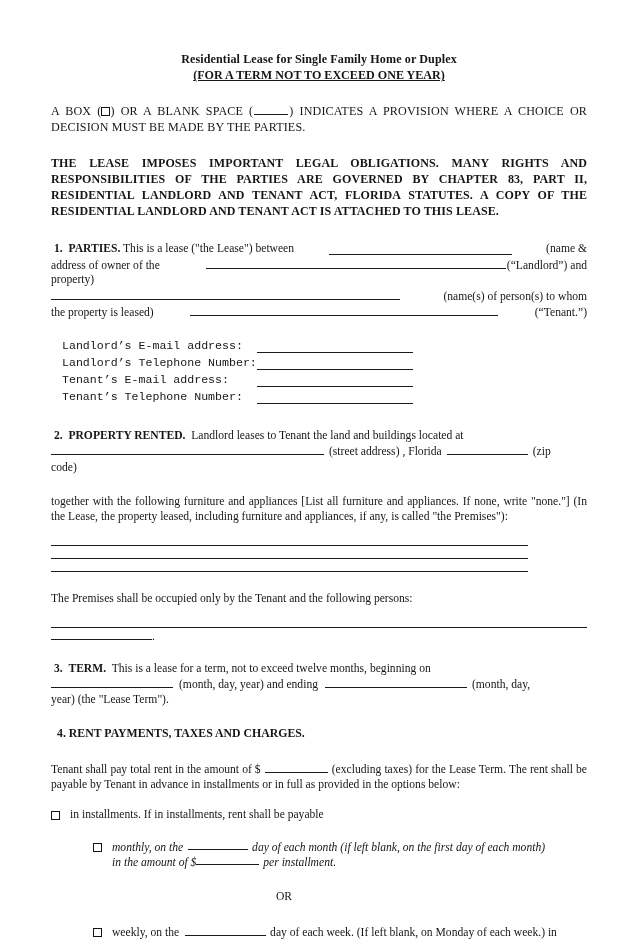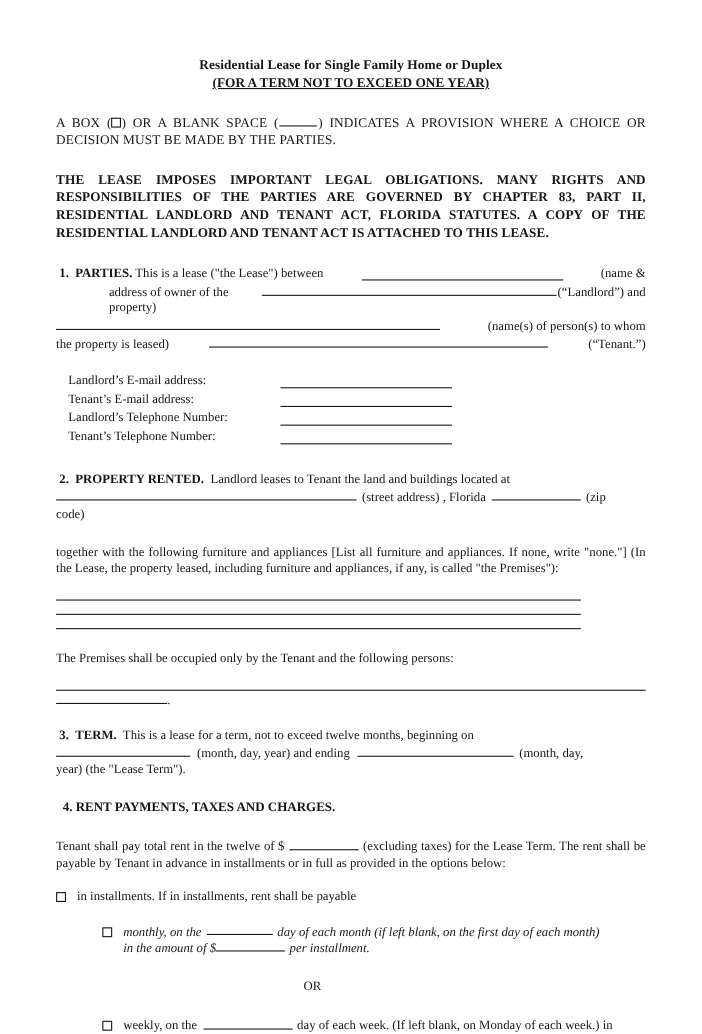--- a/index.html
+++ b/index.html
@@ -70,29 +70,30 @@
     display: inline-block;
     border-bottom: 1px solid #1a1a1a;
     height: 0.82em;
     vertical-align: baseline;
     margin: 0 1px;
   }
 
   
   .s1 { margin-top: 22px; }
   .s1-l1 { display: flex; align-items: center; justify-content: space-between; }
-  .s1-l2 { display: flex; align-items: baseline; justify-content: space-between; margin-top: 1px; margin-left: 48px;}
+  .s1-l2 { display: flex; align-items: baseline; justify-content: space-between; margin-top: 1px;}
   .s1-l3 { display: flex; align-items: baseline; justify-content: space-between; margin-top: 1px;}
   .s1-l4 { display: flex; align-items: baseline; justify-content: space-between; margin-top: 1px;}
 
   
   .contacts {
     margin-top: 18px;
     margin-left: 11px;
     border-collapse: collapse;
+    font-family: Liberation Mono, monospace;
   }
   .contacts td {
     padding: 0 0 3px 0;
     font-size: 11.6px;
     line-height: 1.22;
     vertical-align: bottom;
   }
   .contacts td.lbl { width: 193px; white-space: nowrap; }
   .contacts td.val { width: 156px; }
   .contact-rule {
@@ -201,27 +202,27 @@
 
     <table class="contacts">
       <tbody>
           <tr>
         <td class="lbl">Landlord’s E-mail address:</td>
         <td class="val">
               <span class="contact-rule"></span>
             </td>
       </tr>
       <tr>
-        <td class="lbl">Tenant’s E-mail address:</td>
+        <td class="lbl">Landlord’s Telephone Number:</td>
         <td class="val">
               <span class="contact-rule"></span>
             </td>
       </tr>
       <tr>
-        <td class="lbl">Landlord’s Telephone Number:</td>
+        <td class="lbl">Tenant’s E-mail address:</td>
         <td class="val">
               <span class="contact-rule"></span>
             </td>
       </tr>
       <tr>
         <td class="lbl">Tenant’s Telephone Number:</td>
         <td class="val">
               <span class="contact-rule"></span>
             </td>
       </tr>
@@ -267,21 +268,21 @@
         <span class="nowrap" style="margin-left:5px">(month, day, year) and  ending</span>
         <span class="rule" style="width:142px;margin-left:7px"></span>
         <span class="nowrap" style="margin-left:4px">(month, day,</span>
       </div>
       <div class="para-left">year) (the "Lease Term").</div>
     </div>
 
     <div class="s4">4. RENT PAYMENTS, TAXES AND CHARGES.</div>
 
     <div class="para rent-para">
-      <span>Tenant shall pay total rent in the twelve of $</span><span class="rule" style="width:63px;margin-left:4px"></span>
+      <span>Tenant shall pay total rent in the amount of $</span><span class="rule" style="width:63px;margin-left:4px"></span>
       <span>(excluding taxes) for the Lease Term. The</span>
       <span>rent shall be payable by Tenant in advance in installments or in full as provided in the options below:</span>
     </div>
 
     <div class="optrow opt-installments">
       <span class="cb"></span>
       <span class="opt-text">in installments. If in installments, rent shall be payable</span>
     </div>
 
     <div class="optrow opt-monthly">

